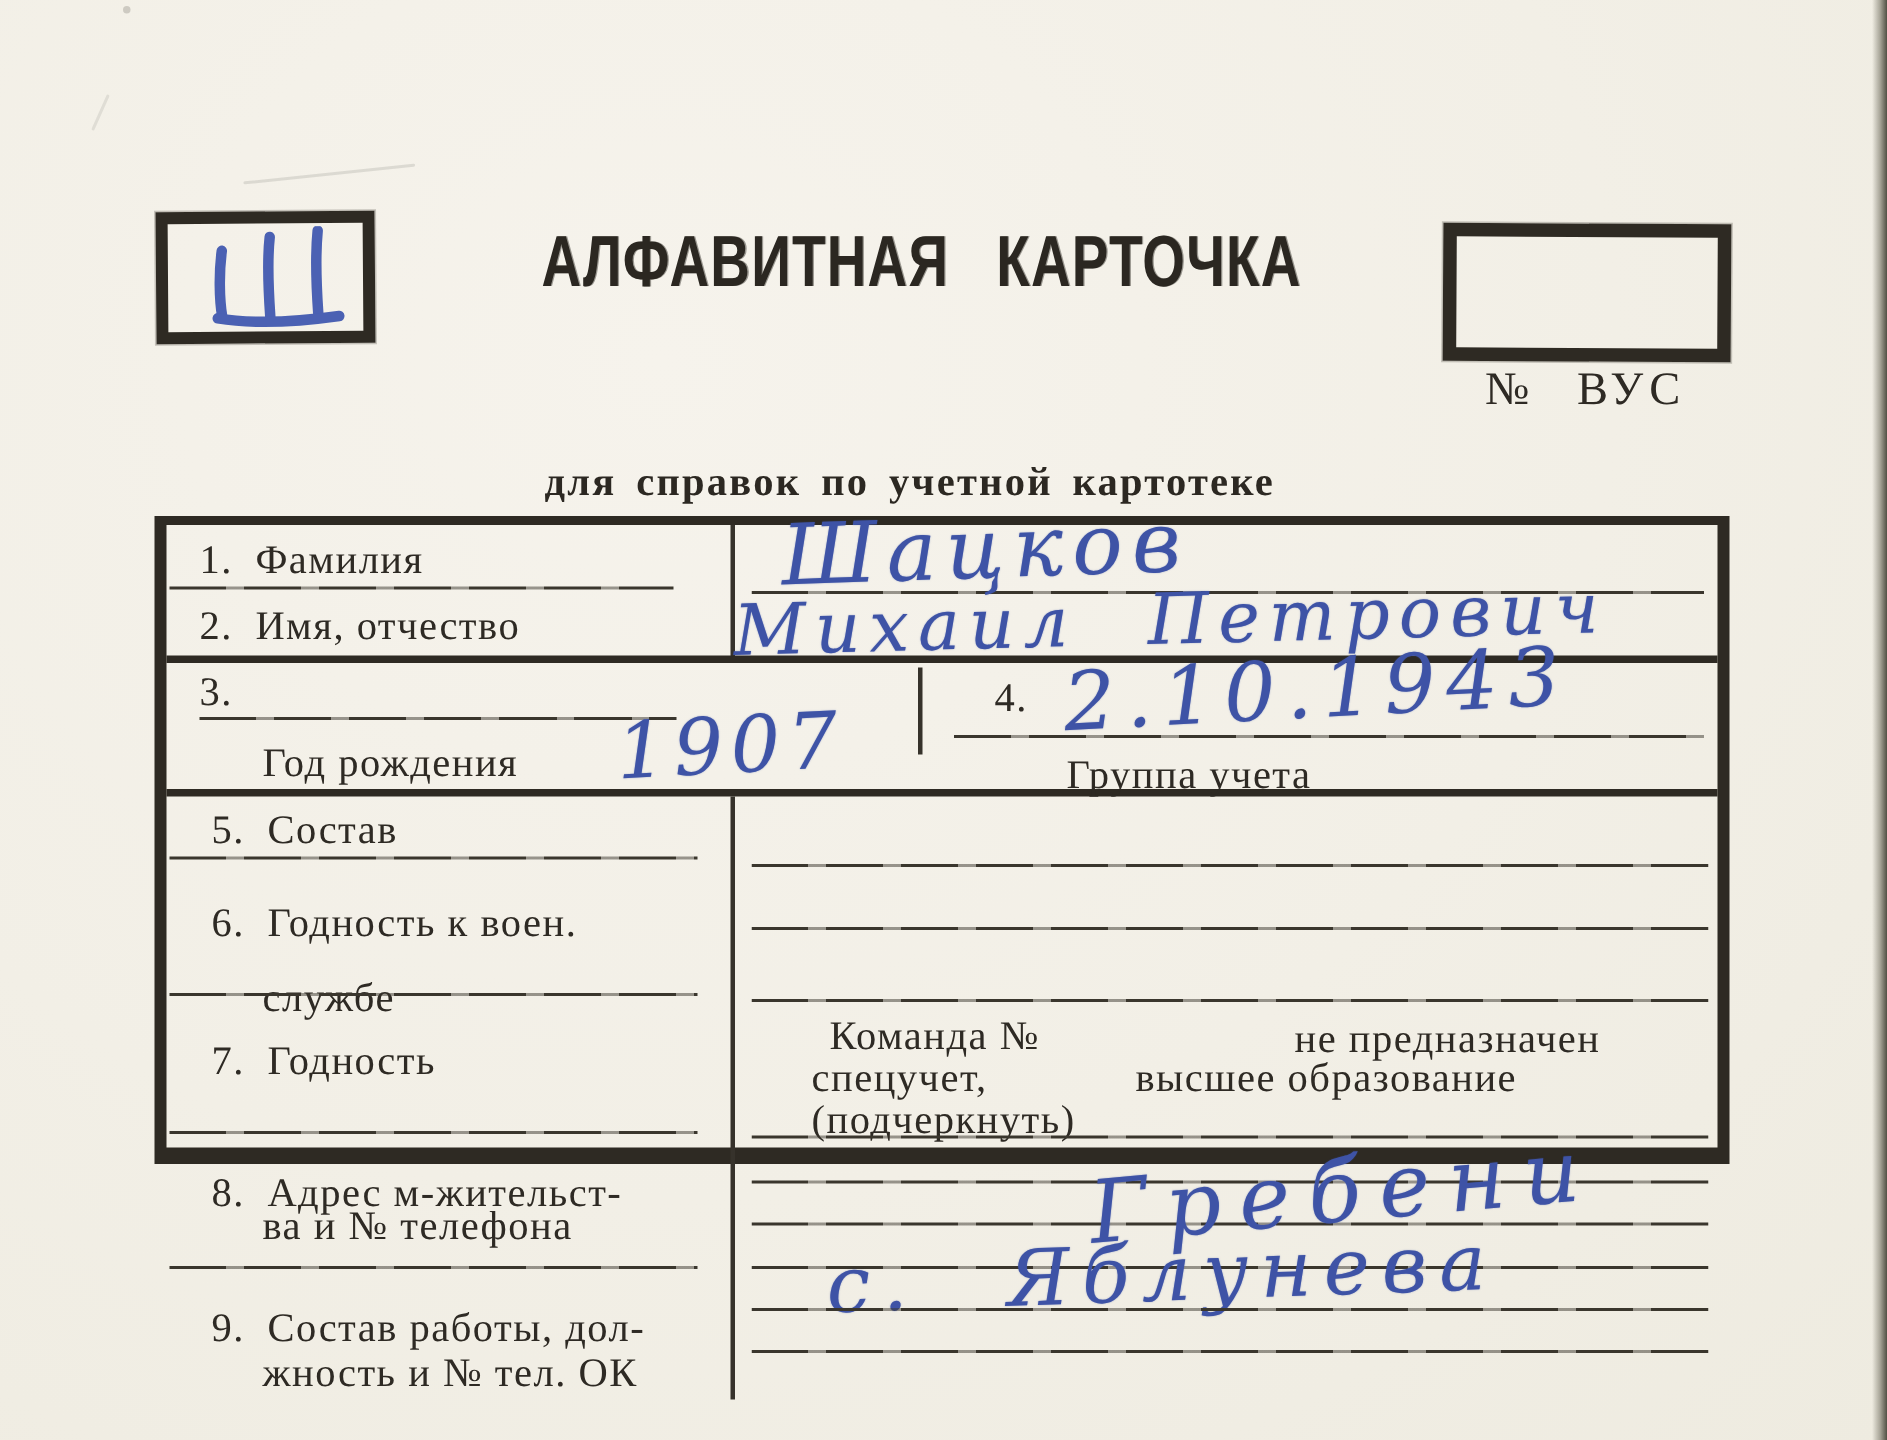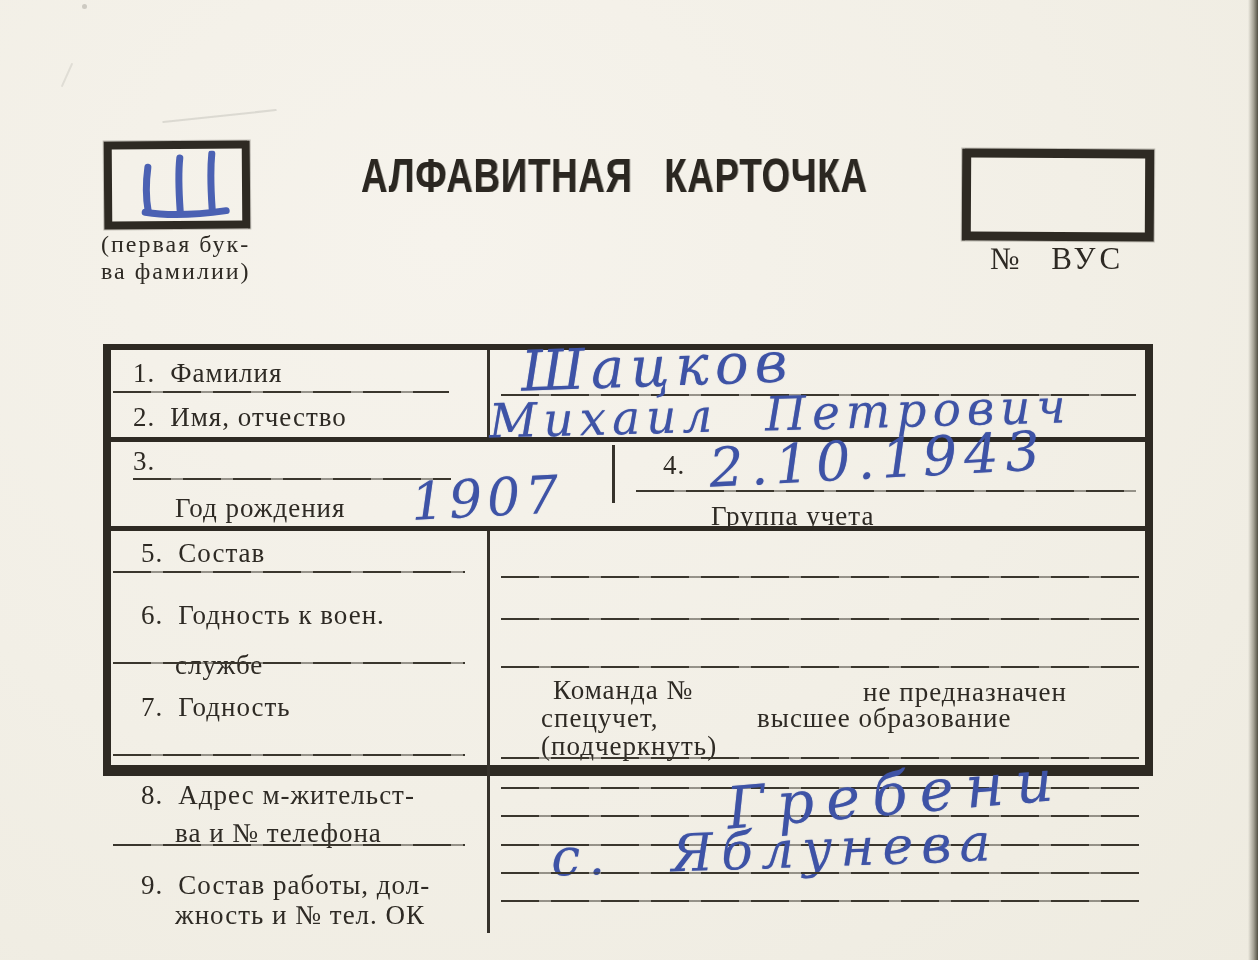--- a/index.html
+++ b/index.html
@@ -60,30 +60,27 @@
   <div class="abs letter-box" aria-label="Ш">
     <svg width="100" height="72" viewBox="0 0 100 72" style="position:absolute; left:22px; top:2px;">
       <g fill="none" stroke="#3c55ae" stroke-width="7" stroke-linecap="round" opacity=".92">
         <path d="M14 16 C12 30 12 48 14 60"></path>
         <path d="M46 7 C44 24 45 44 46 60"></path>
         <path d="M78 3 C76 22 77 42 78 58"></path>
         <path d="M11 61 C34 65 62 64 92 60"></path>
       </g>
     </svg>
   </div>
-  <div class="abs letter-caption">
-    <div>(первая бук-</div>
-    <div>ва фамилии)</div>
-  </div>
 
   <div class="abs title">АЛФАВИТНАЯ КАРТОЧКА</div>
 
   <div class="abs vus-box"></div>
   <div class="abs vus-label">№ ВУС</div>
 
+  <div class="abs subtitle">для справок по учетной картотеке</div>
 
   <div class="abs form">
 
     <div class="vline" style="left:376px; top:0; height:90px;"></div>
     <div class="hthick" style="top:87px;"></div>
     <div class="vline" style="left:501px; top:95px; height:58px;"></div>
     <div class="hthick" style="top:176px;"></div>
     <div class="vline" style="left:376px; top:181px; height:402px;"></div>
 
     <div class="lbl" style="left:22px; top:8px;">
@@ -149,21 +146,21 @@
       <span>(подчеркнуть)</span>
     </div>
     <div class="lbl" style="left:646px; top:353px;">
       <span>высшее образование</span>
     </div>
     <div class="rline" style="left:390px; top:407px; width:638px;"></div>
 
     <div class="lbl" style="left:30px; top:430px;">
       <span class="num">8.</span><span>Адрес м-жительст-</span>
     </div>
-    <div class="lbl" style="left:64px; top:468px;font-family:Liberation Serif, serif;">
+    <div class="lbl" style="left:64px; top:452px;font-family:Liberation Serif, serif;">
       <span>ва и № телефона</span>
     </div>
     <div class="rline" style="left:2px; top:494px; width:352px;"></div>
     <div class="rline" style="left:390px; top:437px; width:638px;"></div>
     <div class="rline" style="left:390px; top:465px; width:638px;"></div>
     <div class="rline" style="left:390px; top:494px; width:638px;"></div>
     <div class="hw" style="left:615px; top:410px; font-size:58px; letter-spacing:12px; transform:rotate(-5deg);">Гребени</div>
     <div class="hw" style="left:440px; top:470px; font-size:52px; letter-spacing:8px; word-spacing:34px; transform:rotate(-2deg);">с. Яблунева</div>
 
     <div class="lbl" style="left:30px; top:520px;">

